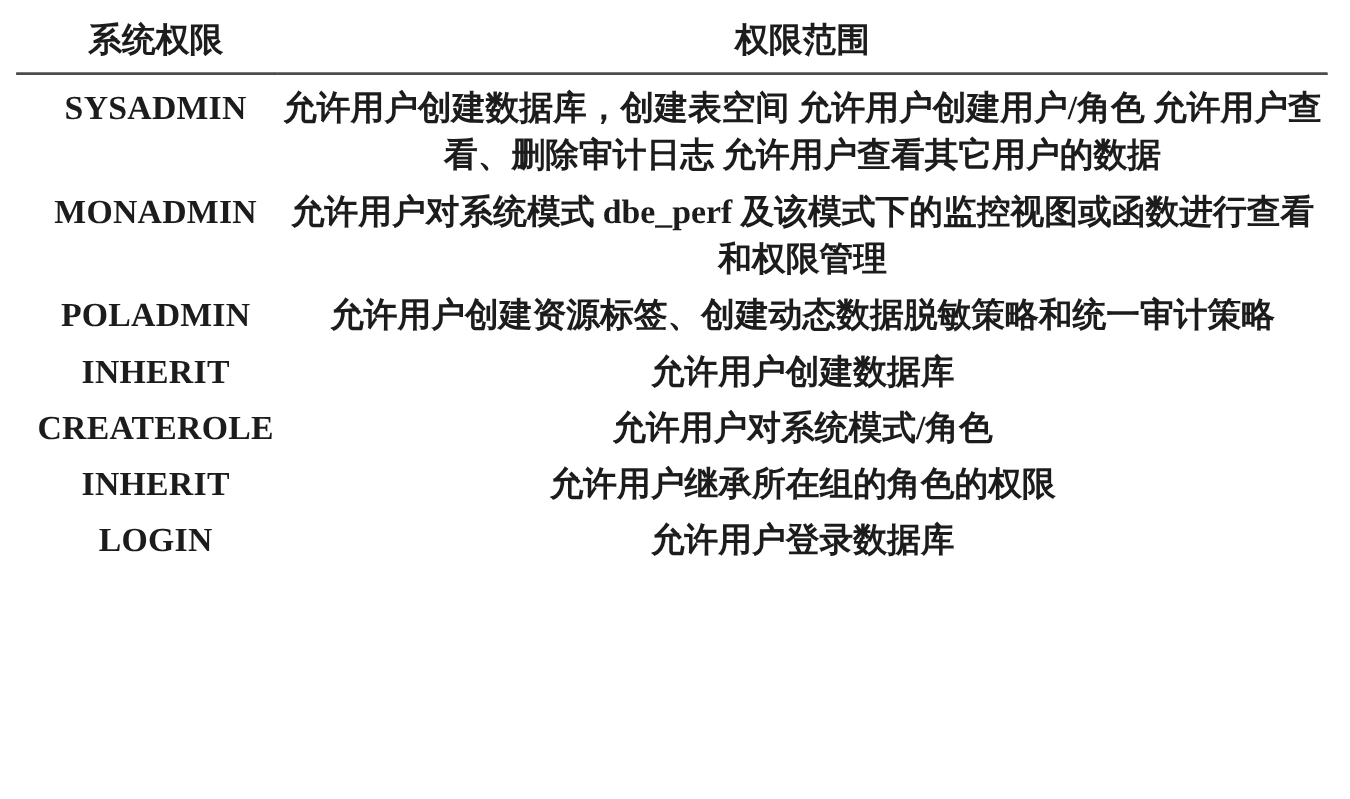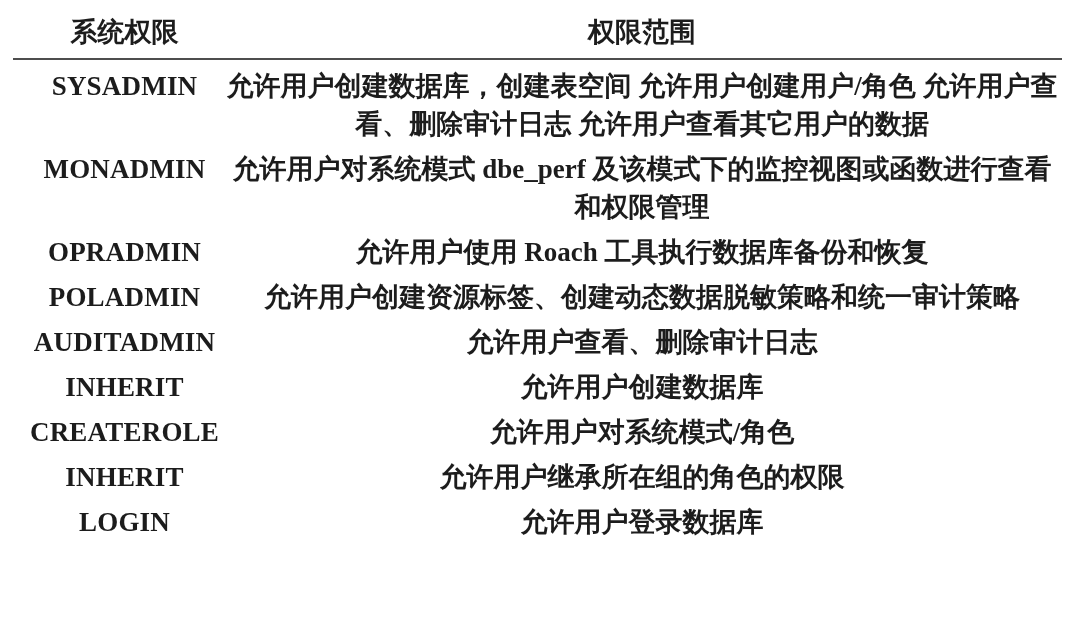--- a/index.html
+++ b/index.html
@@ -66,30 +66,22 @@
   <tbody>
     <tr>
       <td class="cell-privilege">SYSADMIN</td>
       <td class="cell-scope">允许用户创建数据库，创建表空间 允许用户创建用户/角色 允许用户查看、删除审计日志 允许用户查看其它用户的数据</td>
     </tr>
     <tr>
       <td class="cell-privilege">MONADMIN</td>
       <td class="cell-scope">允许用户对系统模式 dbe_perf 及该模式下的监控视图或函数进行查看和权限管理</td>
     </tr>
     <tr>
-      <td class="cell-privilege">OPRADMIN</td>
-      <td class="cell-scope">允许用户使用 Roach 工具执行数据库备份和恢复</td>
-    </tr>
-    <tr>
       <td class="cell-privilege">POLADMIN</td>
       <td class="cell-scope">允许用户创建资源标签、创建动态数据脱敏策略和统一审计策略</td>
-    </tr>
-    <tr>
-      <td class="cell-privilege">AUDITADMIN</td>
-      <td class="cell-scope">允许用户查看、删除审计日志</td>
     </tr>
     <tr>
       <td class="cell-privilege">INHERIT</td>
       <td class="cell-scope">允许用户创建数据库</td>
     </tr>
     <tr>
       <td class="cell-privilege">CREATEROLE</td>
       <td class="cell-scope">允许用户对系统模式/角色</td>
     </tr>
     <tr>

